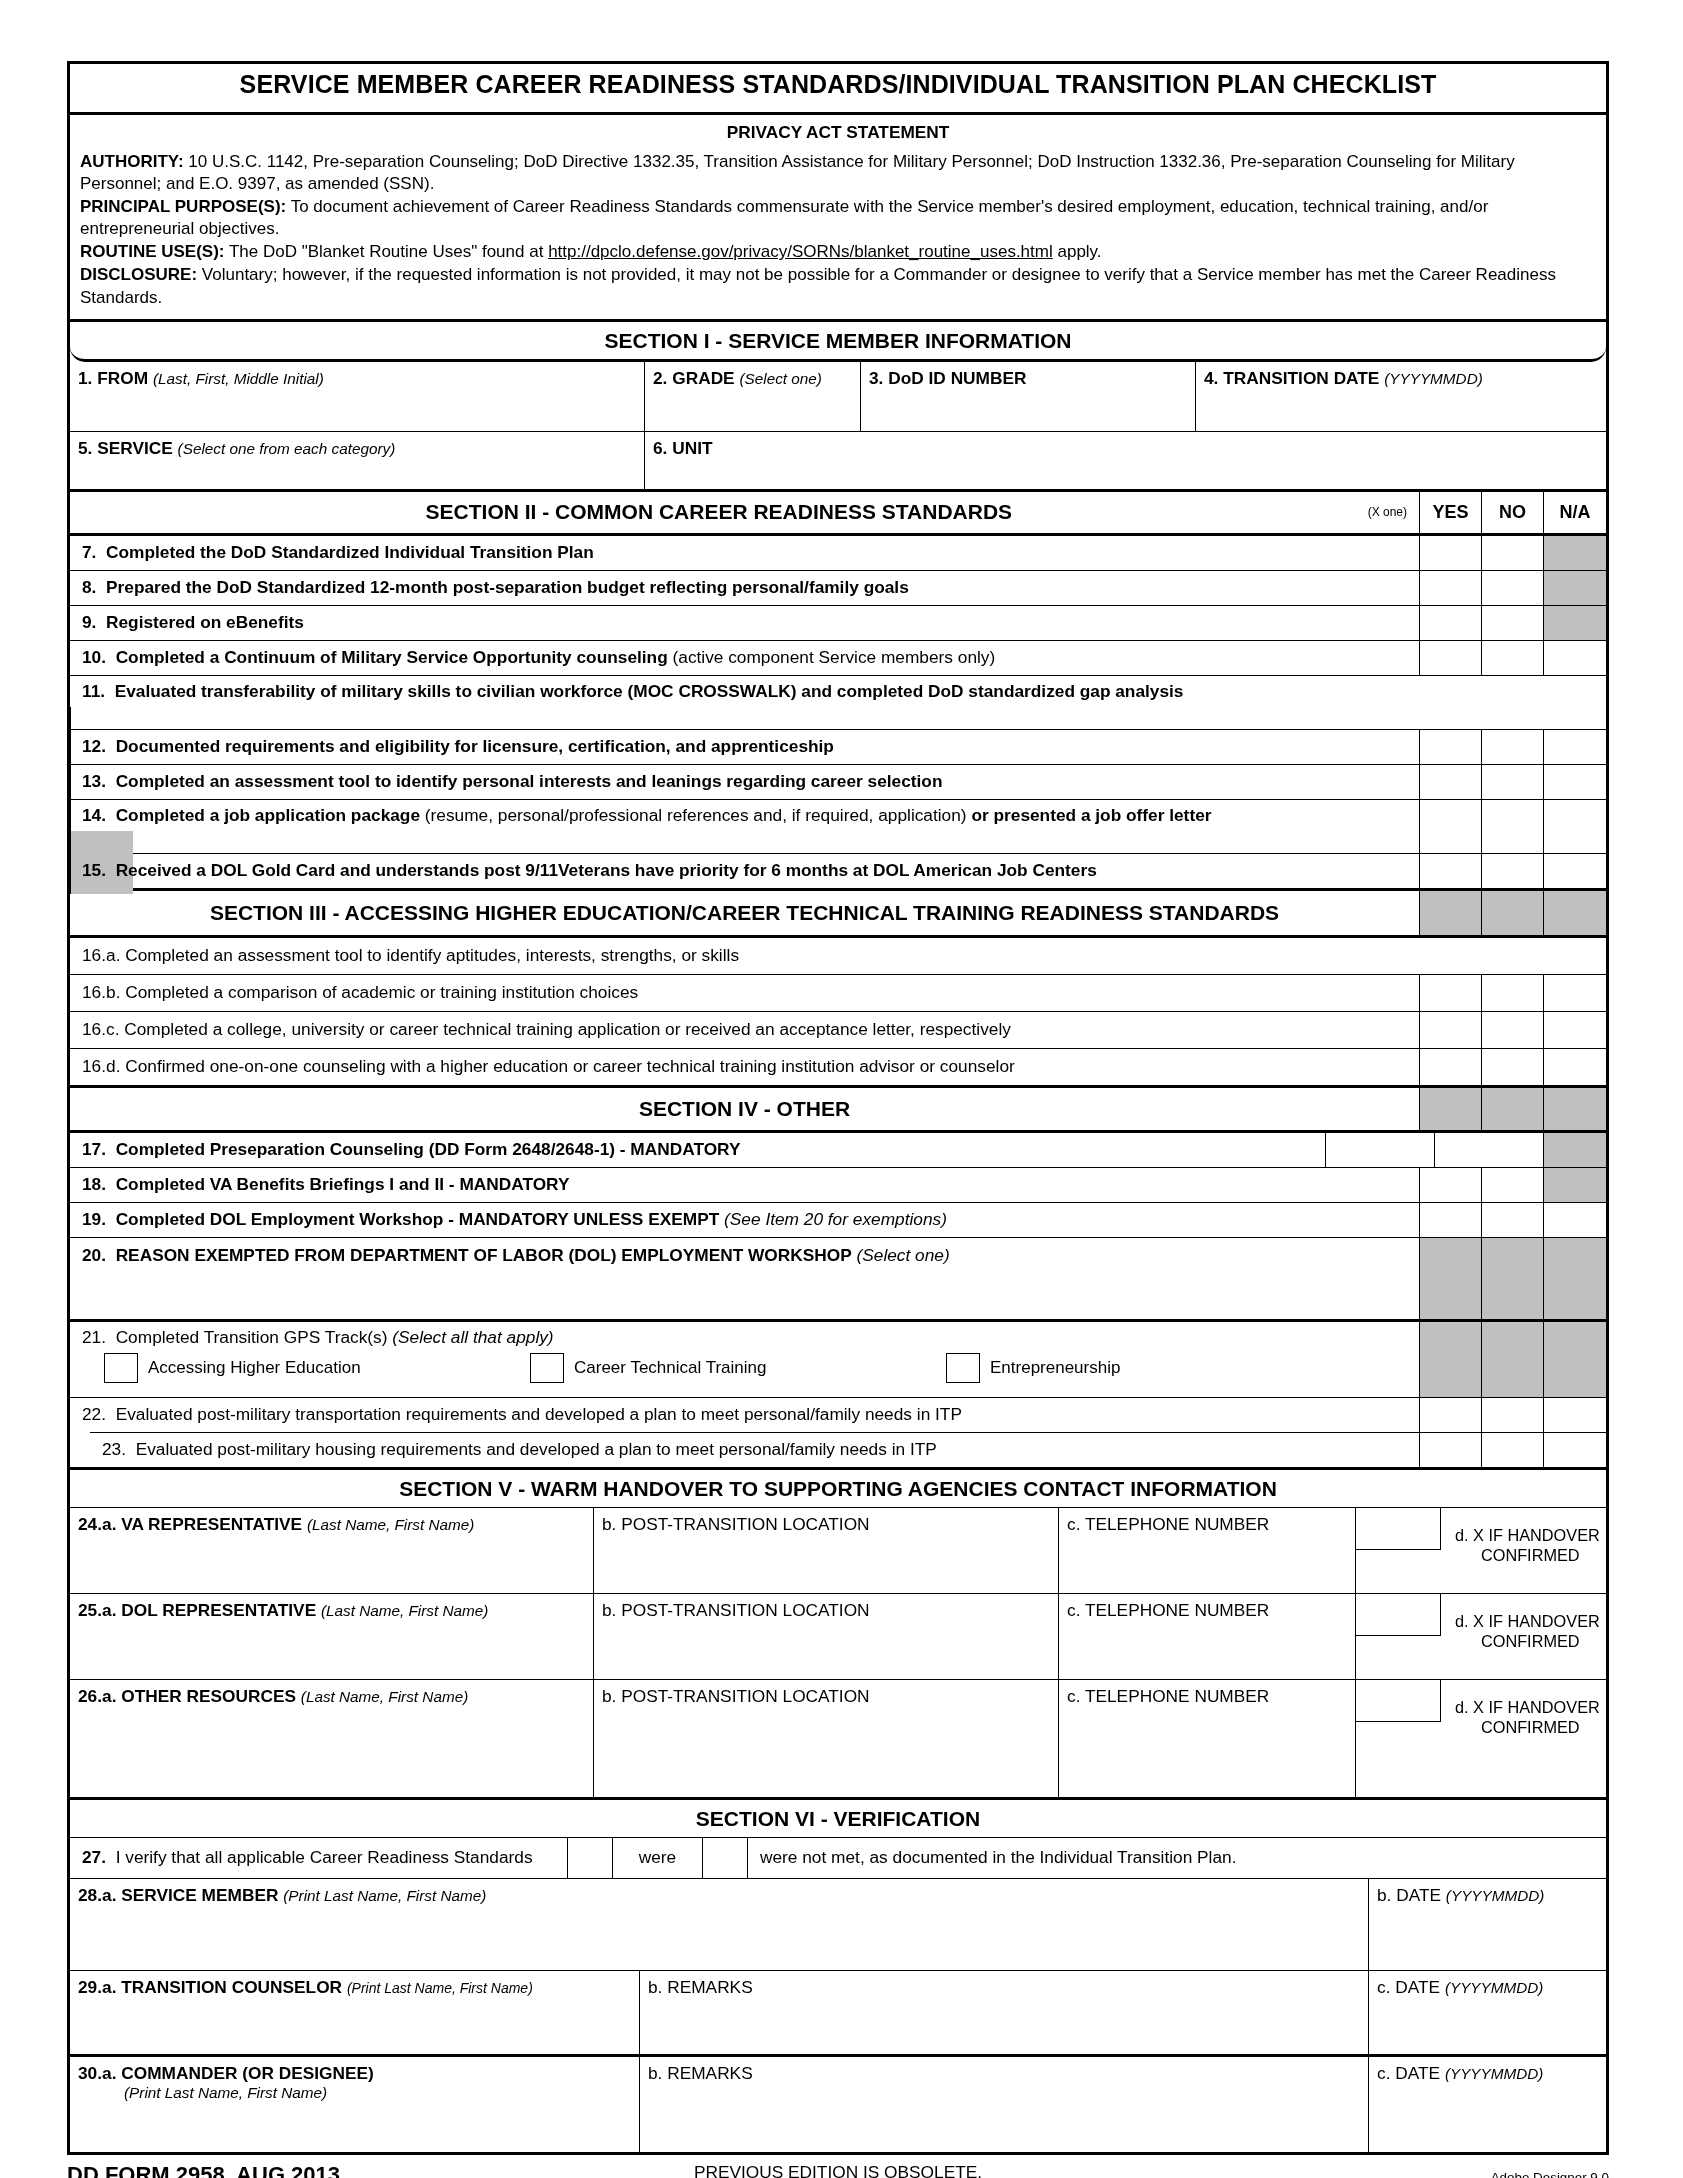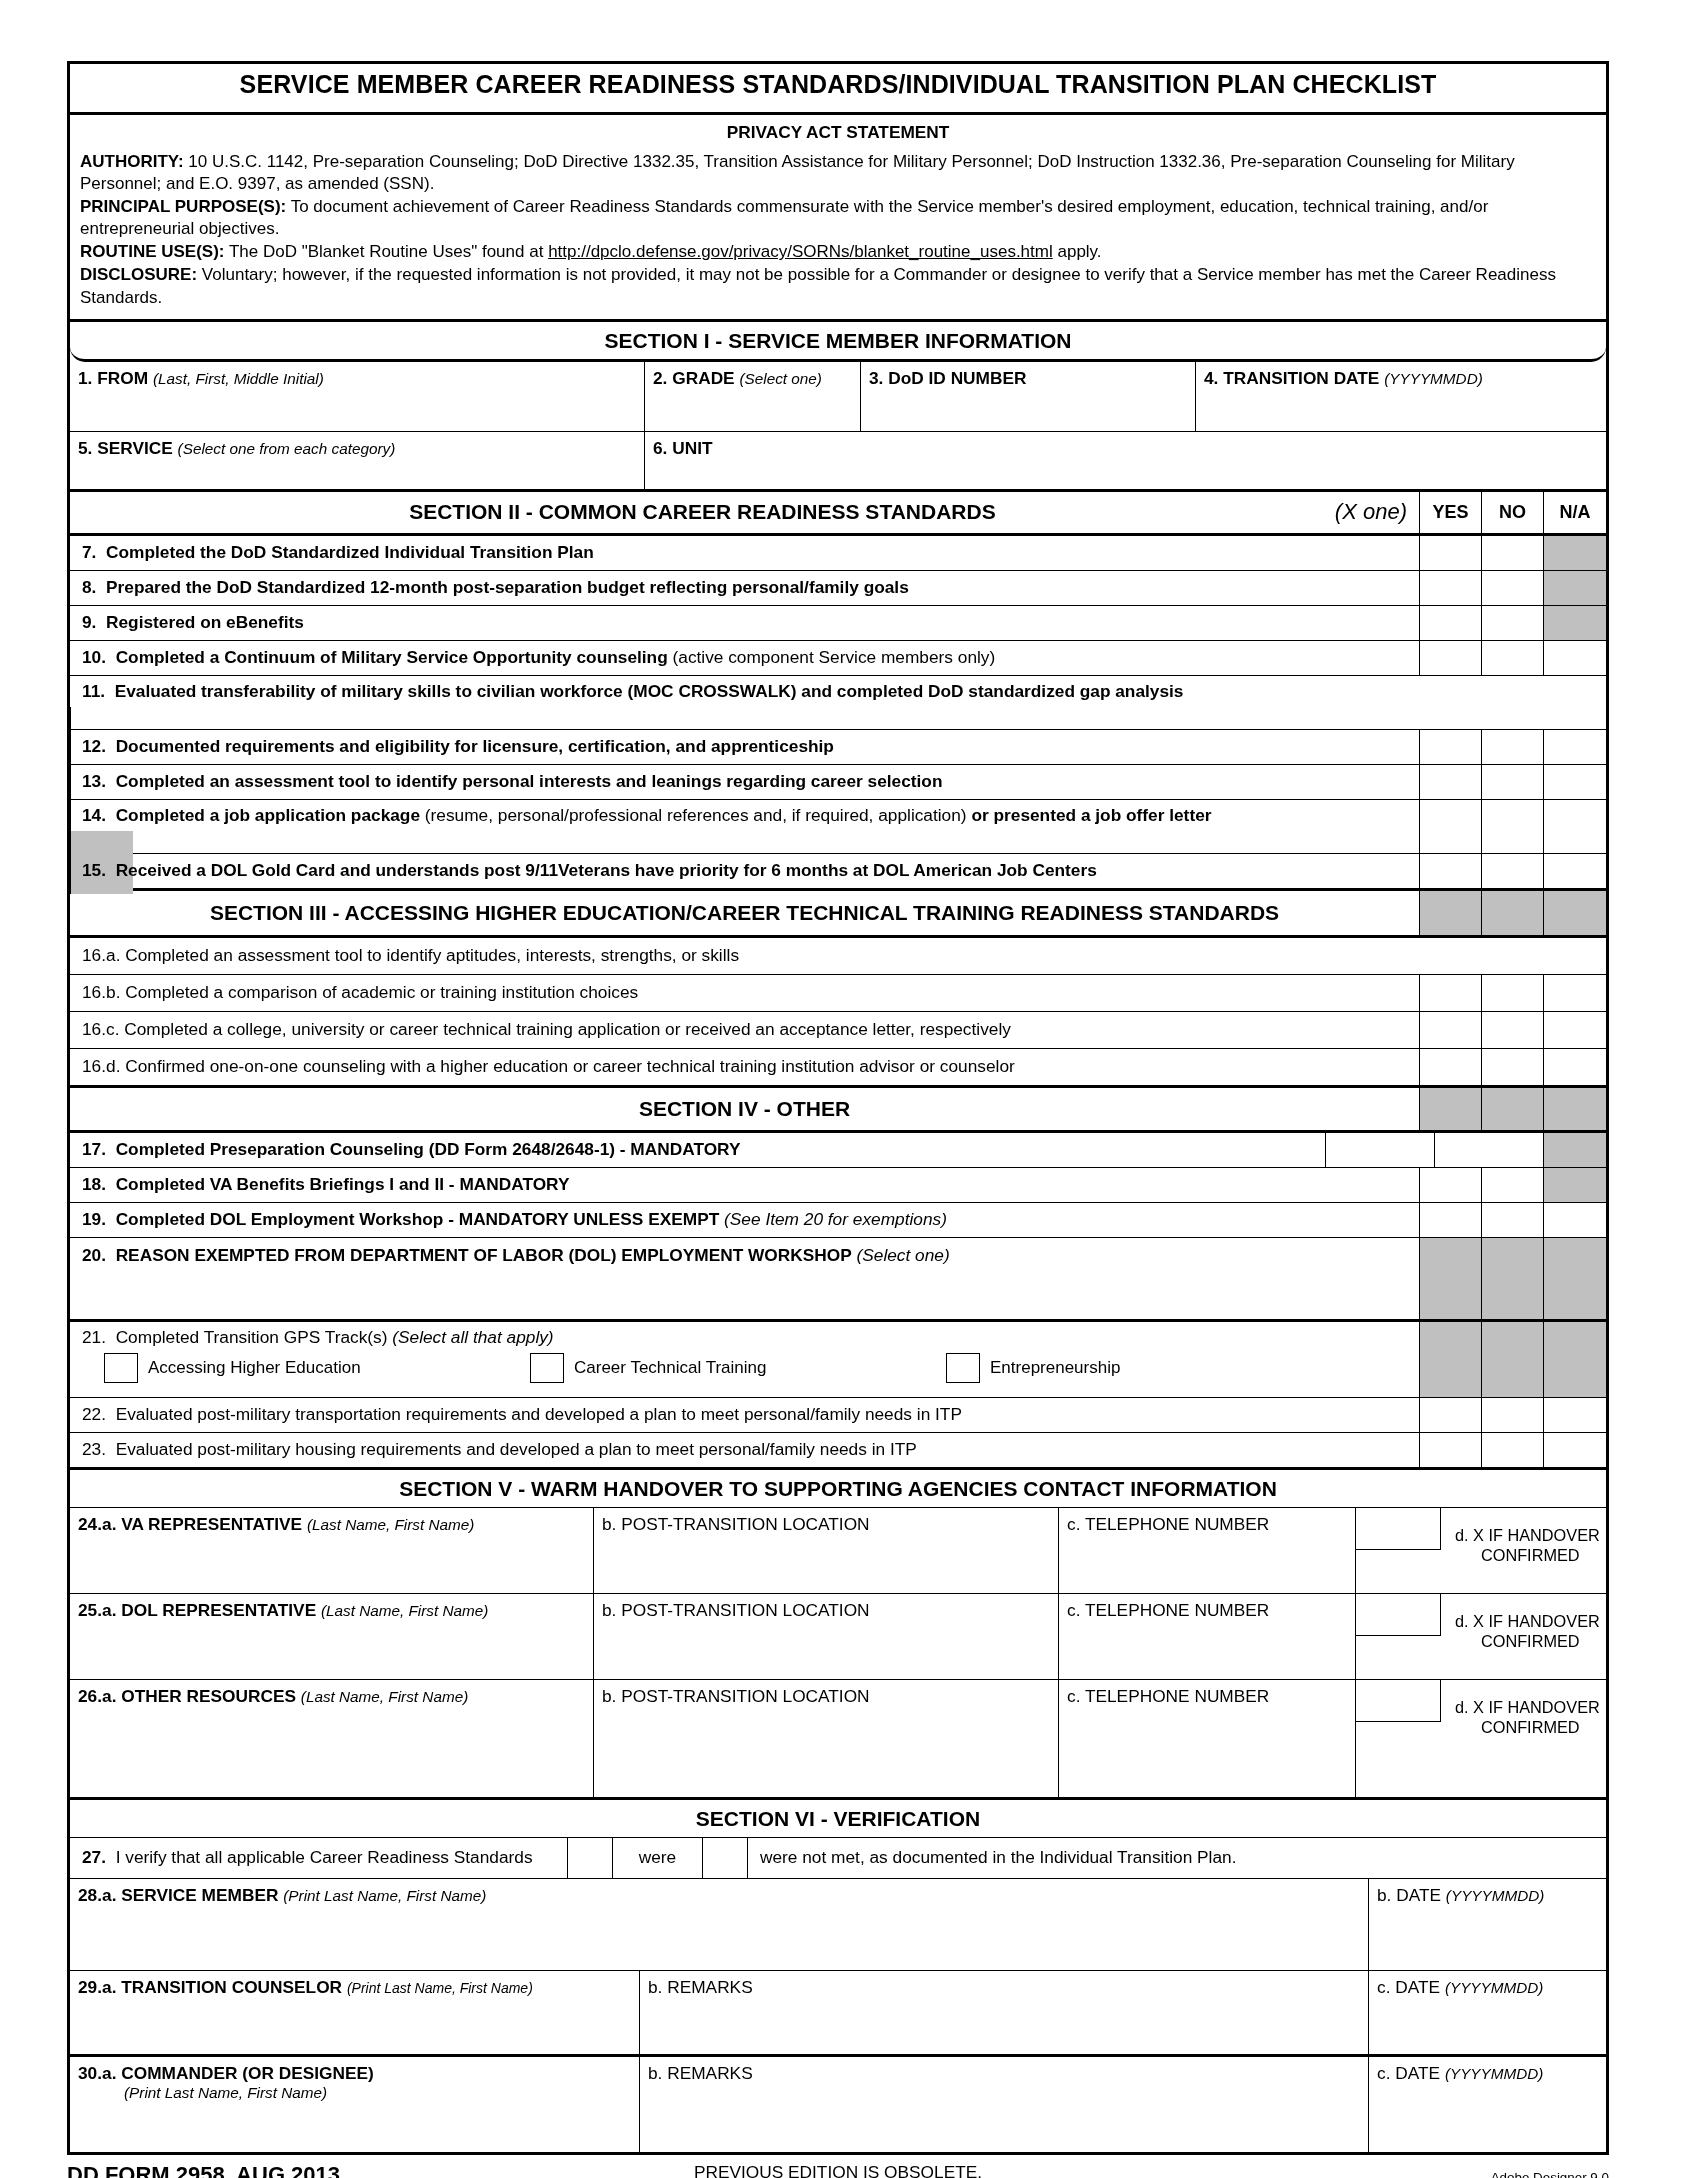--- a/index.html
+++ b/index.html
@@ -107,22 +107,21 @@
   .hdr-yn {
     text-align: center;
     font-weight: bold;
     font-size: 18px;
     display: flex;
     align-items: center;
     justify-content: center;
   }
 
   .xone {
-    font-style: italic;
-    font-size: 22px;
+    font-size: 12px;
     padding-right: 12px;
     display: flex;
     align-items: center;
   }
 
   
   .bar-row { display: flex; align-items: stretch; }
   .bar-main { flex: 1 1 auto; }
 
   
@@ -448,21 +447,21 @@
     <div class="ck-row bt" style="height:34px;">
       <div class="ck-text">
         <span><span class="num">22.</span>&nbsp;
         <span>Evaluated post-military transportation requirements and developed a plan to meet personal/family needs in ITP</span></span>
       </div>
       <div class="box-col"></div>
       <div class="box-col"></div>
       <div class="box-col na"></div>
     </div>
 
-    <div class="ck-row bt" style="height:34px;">
+    <div class="ck-row bt" style="height:34px;margin-left:20px;">
       <div class="ck-text">
         <span><span class="num">23.</span>&nbsp;
         <span>Evaluated post-military housing requirements and developed a plan to meet personal/family needs in ITP</span></span>
       </div>
       <div class="box-col"></div>
       <div class="box-col"></div>
       <div class="box-col na"></div>
     </div>
 
     <div class="sec-bar bt2" style="border-bottom:1px solid #000;">SECTION V - WARM HANDOVER TO SUPPORTING AGENCIES CONTACT INFORMATION</div>

